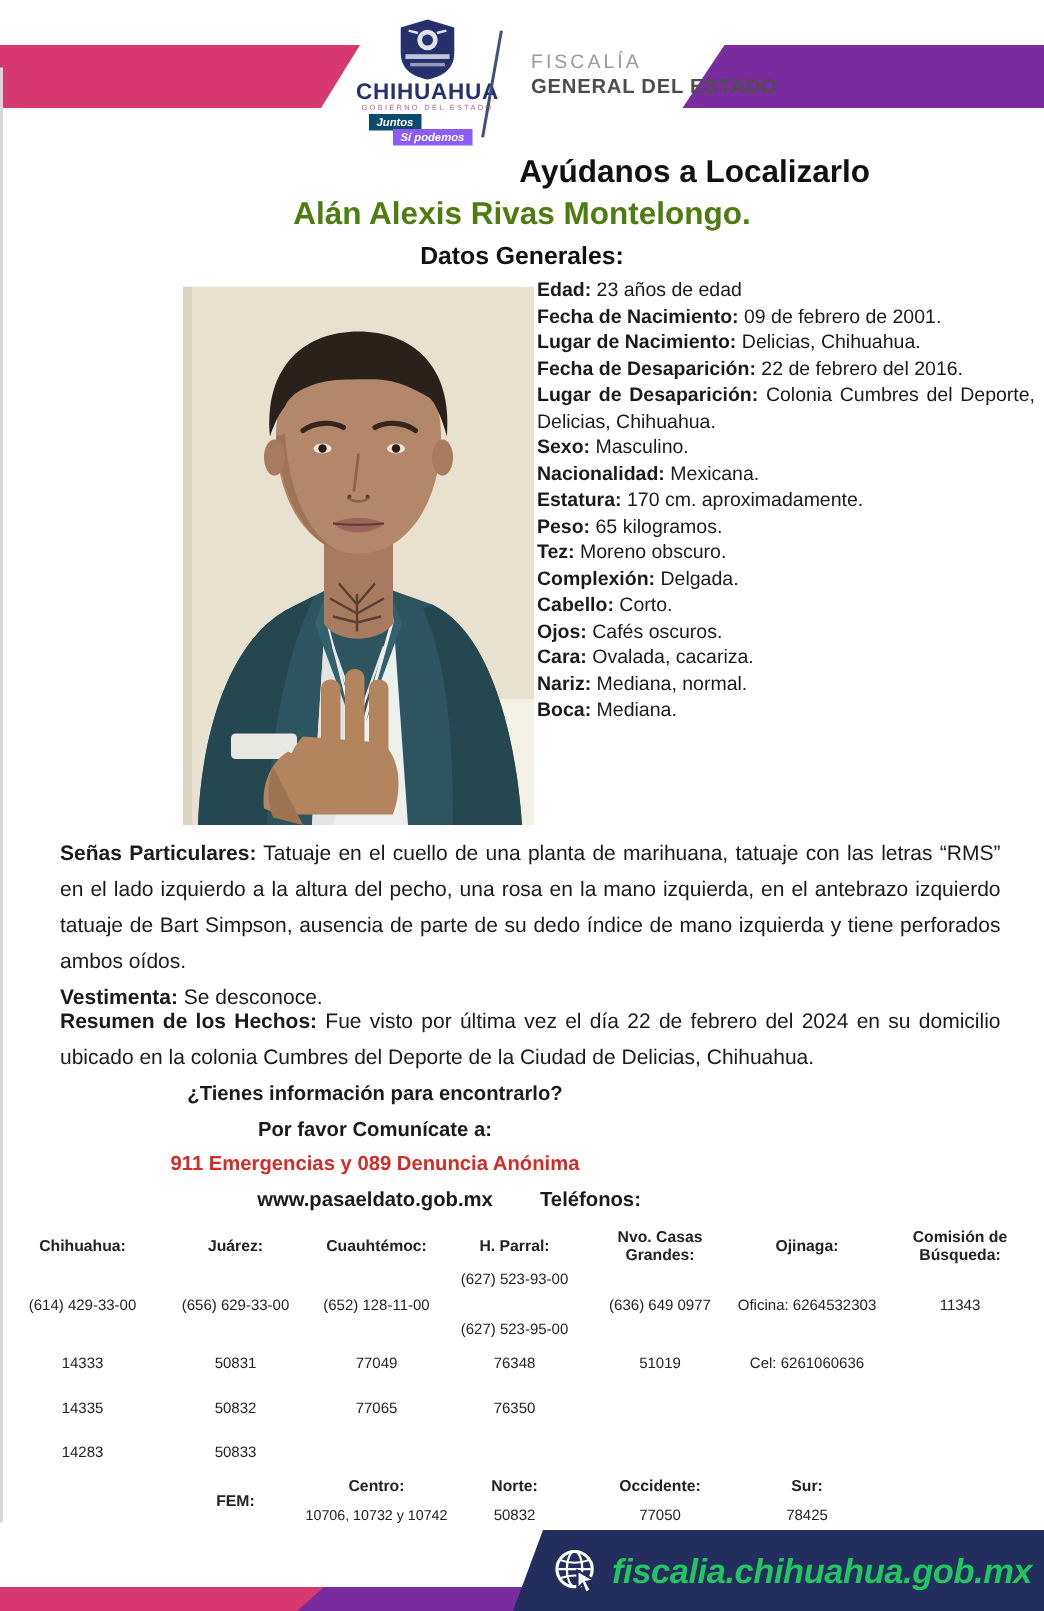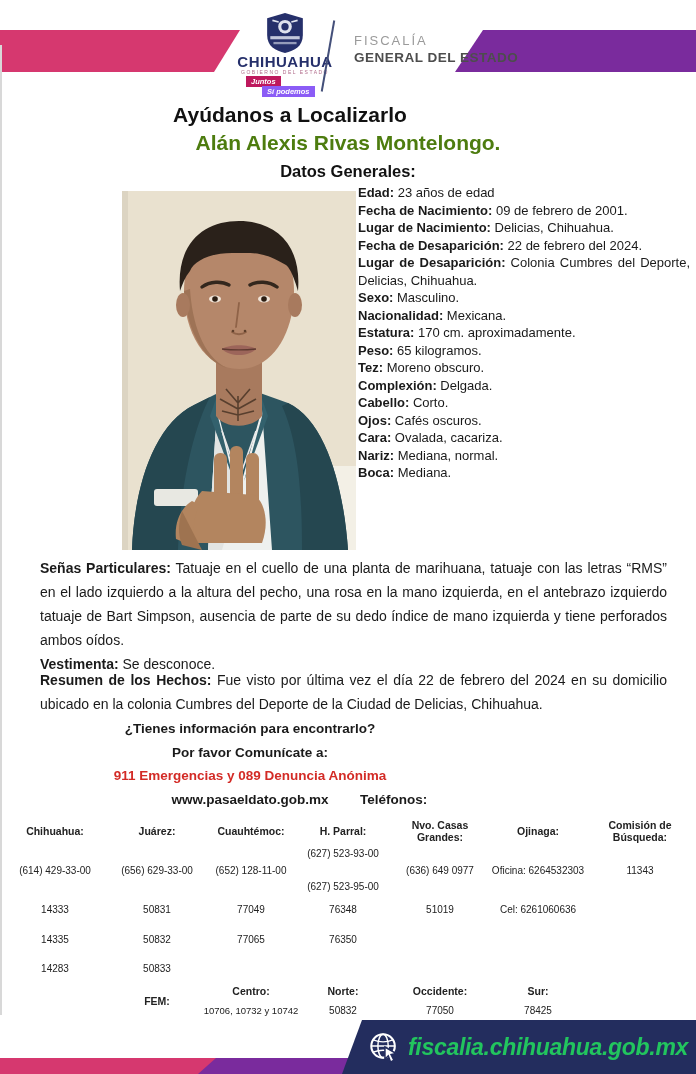--- a/index.html
+++ b/index.html
@@ -12,28 +12,28 @@
   .band-pink{left:0;width:240px;background:#d6386f;
              clip-path:polygon(0 0,100% 0,calc(100% - 26px) 100%,0 100%);}
   .band-purple{left:455px;width:241px;background:#7a2b9d;
                clip-path:polygon(28px 0,100% 0,100% 100%,0 100%);}
   .logo-name{left:0;top:53px;width:570px;text-align:center;font-size:15px;font-weight:bold;
              color:#26306b;letter-spacing:.5px;}
   .logo-sub{left:0;top:69px;width:570px;text-align:center;font-size:5px;letter-spacing:1.5px;
             color:#b06a8a;}
   .badge{position:absolute;font-size:7.5px;font-style:italic;font-weight:bold;color:#fff;
          padding:1px 5px;line-height:9px;}
-  .badge1{left:246px;top:76px;background:#be185d;}
+  .badge1{left:246px;top:76px;background:#0c4a6e;}
   .badge2{left:262px;top:86px;background:#8b5cf6;}
   .divider{left:327px;top:20px;width:2px;height:72px;background:#44507a;transform:rotate(10deg);}
   .agency1{left:354px;top:33px;font-size:13px;color:#9a9a9a;letter-spacing:2px;}
   .agency2{left:354px;top:50px;font-size:13.5px;font-weight:bold;color:#4d4d4d;letter-spacing:.5px;}
 
   
-  .title{left:0;top:103px;width:580px;text-align:center;font-size:21px;font-weight:bold;color:#111;}
+  .title{left:0;top:103px;width:580px;text-align:right;font-size:21px;font-weight:bold;color:#111;}
   .pname{left:0;top:131px;width:696px;text-align:center;font-size:21px;font-weight:600;color:#4d7c0f;}
   .sect{left:0;top:162px;width:696px;text-align:center;font-size:16.5px;font-weight:bold;color:#111;}
 
   
   .photo{left:122px;top:191px;width:234px;height:359px;}
 
   
   .fields{left:358px;top:184px;width:332px;font-size:13px;line-height:17.5px;}
   .field{text-align:justify;}
   .field b{font-weight:bold;}
@@ -157,21 +157,21 @@
         <path d="M70 310 C60 316 52 330 54 348 L74 356 C70 340 72 322 78 314 Z"></path>
       </g>
       <path d="M80 359 L60 320 C56 332 56 344 60 354 Z" fill="#9e7350"></path>
     </svg>
   </div>
 
   <div class="abs fields">
     <div class="field"><b>Edad:</b><span> 23 años de edad</span></div>
     <div class="field"><b>Fecha de Nacimiento:</b><span> 09 de febrero de 2001.</span></div>
     <div class="field"><b>Lugar de Nacimiento:</b><span> Delicias, Chihuahua.</span></div>
-    <div class="field"><b>Fecha de Desaparición:</b><span> 22 de febrero del 2024.</span></div>
+    <div class="field"><b>Fecha de Desaparición:</b><span> 22 de febrero del 2016.</span></div>
     <div class="field"><b>Lugar de Desaparición:</b><span> Colonia Cumbres del Deporte, Delicias, Chihuahua.</span></div>
     <div class="field"><b>Sexo:</b><span> Masculino.</span></div>
     <div class="field"><b>Nacionalidad:</b><span> Mexicana.</span></div>
     <div class="field"><b>Estatura:</b><span> 170 cm. aproximadamente.</span></div>
     <div class="field"><b>Peso:</b><span> 65 kilogramos.</span></div>
     <div class="field"><b>Tez:</b><span> Moreno obscuro.</span></div>
     <div class="field"><b>Complexión:</b><span> Delgada.</span></div>
     <div class="field"><b>Cabello:</b><span> Corto.</span></div>
     <div class="field"><b>Ojos:</b><span> Cafés oscuros.</span></div>
     <div class="field"><b>Cara:</b><span> Ovalada, cacariza.</span></div>

